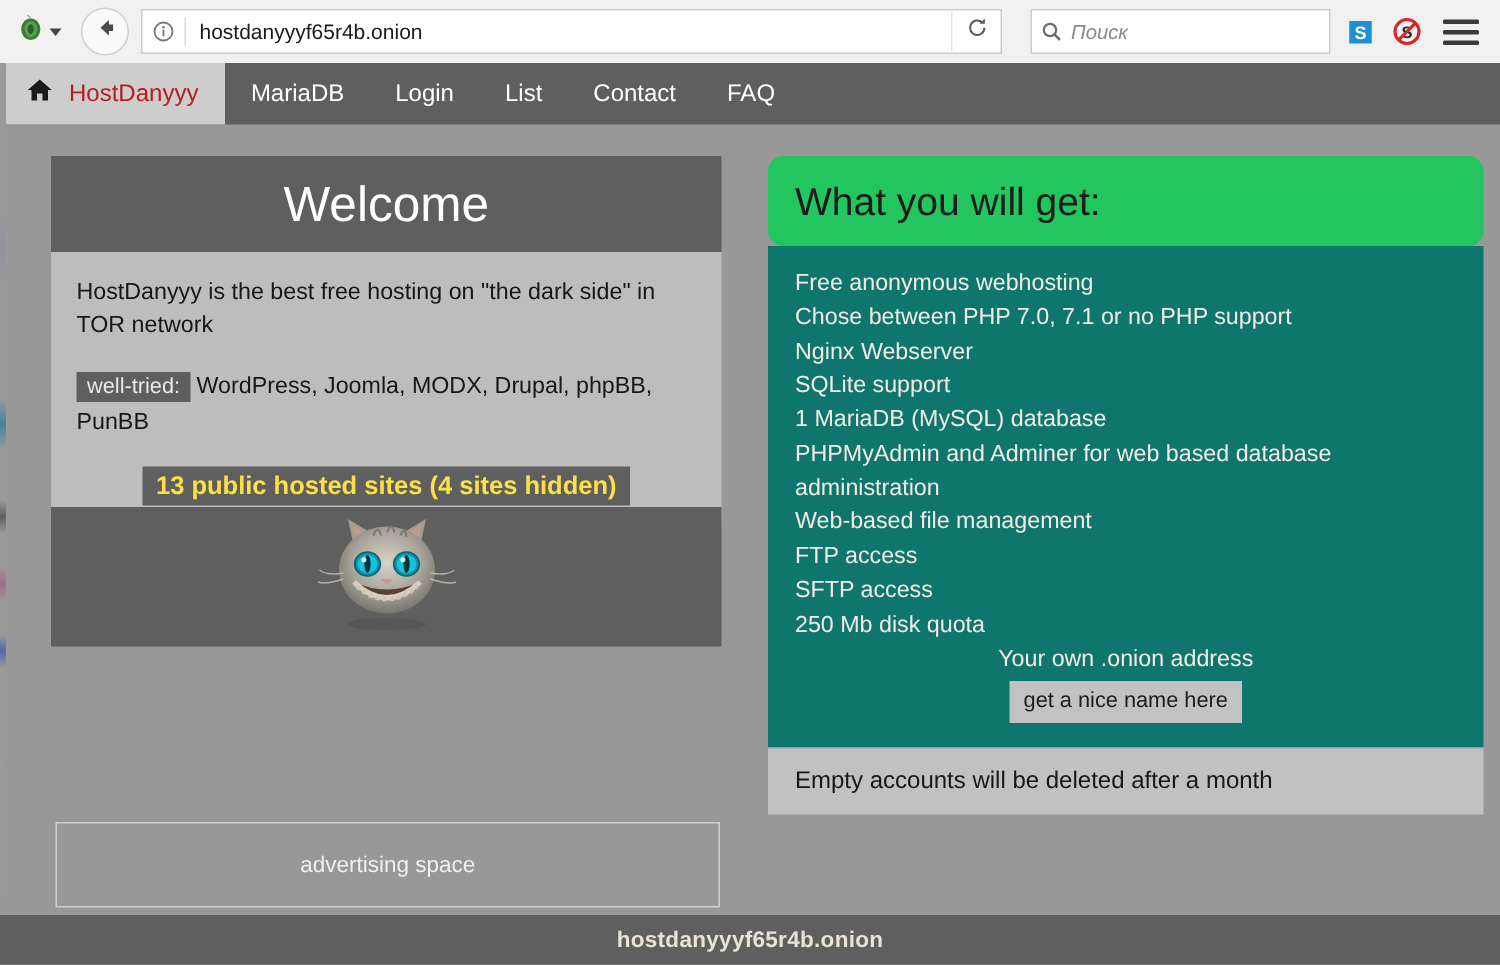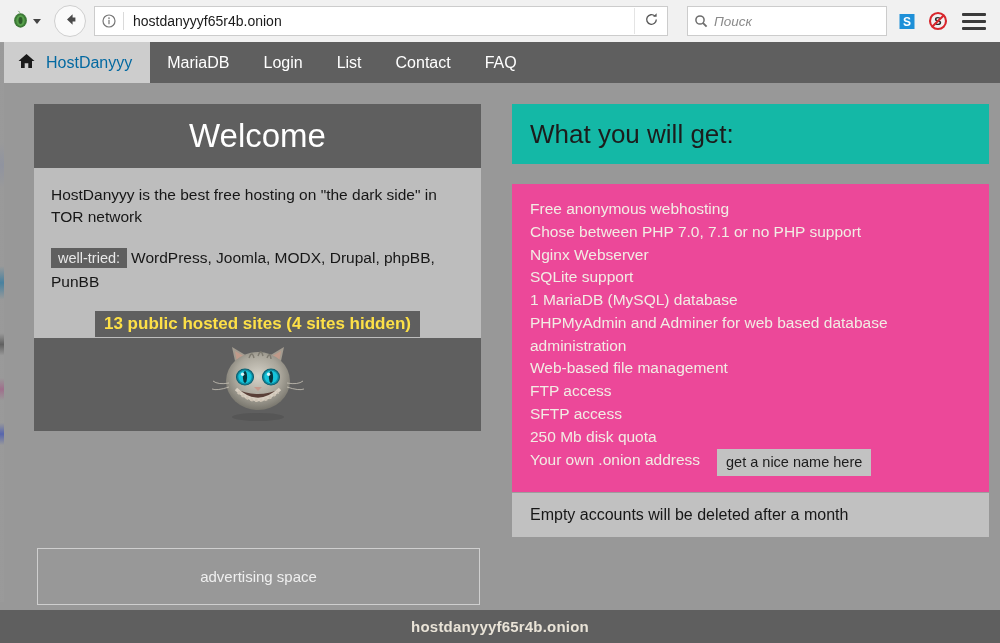--- a/index.html
+++ b/index.html
@@ -70,38 +70,38 @@
     display: flex; flex-direction: column; gap: 4px;
   }
   #hamburger-btn span { display:block; height: 3px; background: #3a3a3a; border-radius:1px; }
 
   
   #site-navbar {
     position: absolute; left: 4px; top: 42px; width: 996px; height: 41px;
     background: #5f5f5f; display: flex; align-items: stretch;
   }
   #brand {
-    background: #cdcdcd; color: #0369a1;
+    background: #cdcdcd; color: #b91c1c;
     display: flex; align-items: center; gap: 11px;
     padding: 0 18px 0 14px; cursor: pointer; font-size: 16px;
   }
   .nav-link {
     display: flex; align-items: center; padding: 0 17px;
     color: #ffffff; font-size: 16px; cursor: pointer;
   }
 
   
   #page-body { position: absolute; left: 4px; top: 83px; width: 996px; height: 527px; }
 
   .panel { position: absolute; }
   .panel-head { display: flex; align-items: center; }
   .panel-head.dark { background: #5f5f5f; color: #ffffff; }
-  .panel-head.light { background: #14b8a6; color: #1c1c1c; }
+  .panel-head.light { background: #22c55e; color: #1c1c1c; border-radius: 10px; }
   .panel-body.light { background: #bdbdbd; color: #171717; }
-  .panel-body.dark { background: #ec4899; color: #f2ece4; margin-top: 20px; }
+  .panel-body.dark { background: #0f766e; color: #f2ece4; }
 
   
   #welcome-panel { left: 30px; top: 21px; width: 447px; }
   #welcome-head {
     height: 64px; justify-content: center; font-size: 33px; font-weight: 400;
   }
   #welcome-body { padding: 16px 17px 14px 17px; }
   #welcome-intro { font-size: 15.5px; line-height: 1.42; }
   #welltried-line { margin-top: 18px; font-size: 15.5px; line-height: 1.55; }
   #welltried-badge {
@@ -123,21 +123,21 @@
     justify-content: center; cursor: pointer;
   }
   #ad-label { color: #efefef; font-size: 15px; }
 
   
   #get-panel { left: 508px; top: 21px; width: 477px; }
   #get-head { height: 60px; padding-left: 18px; font-size: 26px; }
   #get-body { padding: 14px 18px 16px 18px; }
   #get-list { list-style: none; margin: 0; padding: 0; }
   #get-list li { font-size: 15.5px; line-height: 1.47; }
-  #onion-addr-item { display: flex; align-items: flex-start; gap: 17px; flex-wrap: wrap; }
+  #onion-addr-item { display: flex; align-items: center; gap: 3px; flex-wrap: wrap; flex-direction: column; }
   #nice-name-btn {
     background: #c2c2c2; color: #1c1c1c; padding: 3px 9px;
     font-size: 14.5px; cursor: pointer;
   }
   #get-footer {
     background: #c1c1c1; color: #171717; padding: 13px 18px; font-size: 16px;
     border-top: 1px solid #9d9d9d;
   }
 
   #counter-badge {

